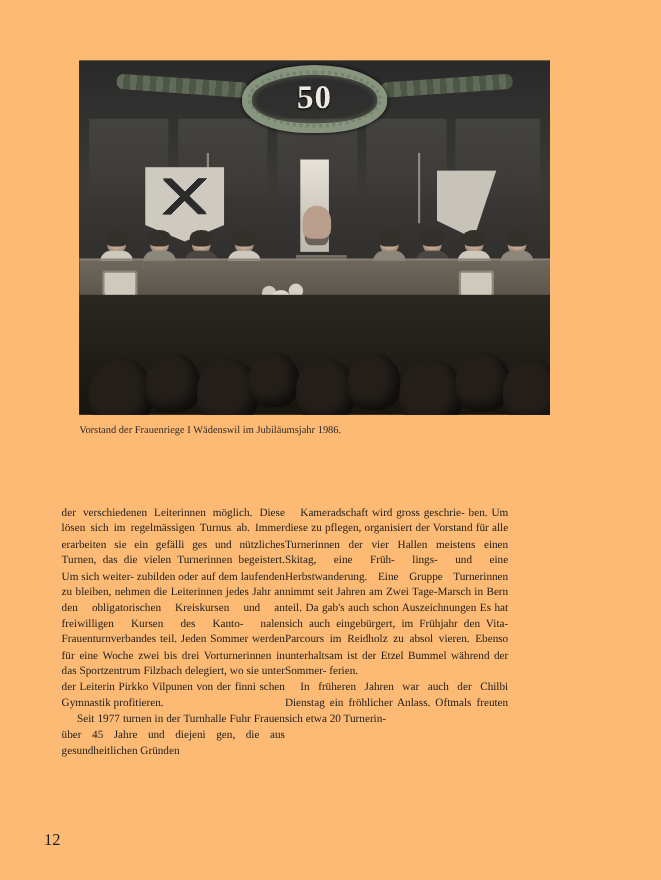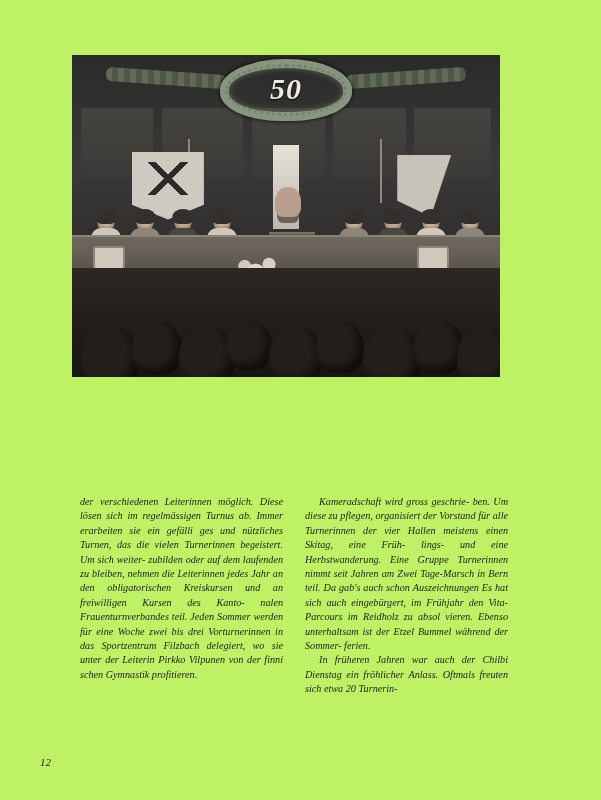--- a/index.html
+++ b/index.html
@@ -12,22 +12,21 @@
     height: 800px;
     position: relative;
     font-family: "Liberation Serif", serif;
     color: #1a1a1a;
     overflow: hidden;
   }
 
   .page {
     position: absolute;
     inset: 0;
-    background: #bef264;
-    font-style: italic;
+    background: #fdba74;
   }
 
   
   .photo-block {
     position: absolute;
     left: 72px;
     top: 55px;
     width: 428px;
     height: 322px;
   }
@@ -268,26 +267,24 @@
     top: 386px;
     width: 430px;
     font-size: 9.5px;
     line-height: 13px;
     color: #2b2b2b;
   }
 
   
   .columns {
     position: absolute;
-    left: 80px;
+    left: 56px;
     top: 460px;
     width: 428px;
     display: flex;
-    gap: 22px;
-    margin-top: 35px;
   }
   .col {
     width: 203px;
   }
   .col p {
     margin: 0;
     font-size: 10.2px;
     line-height: 14.4px;
     text-align: justify;
     text-justify: inter-word;
@@ -297,21 +294,21 @@
   .col p + p {
     text-indent: 14px;
   }
   .col p.indent {
     text-indent: 14px;
   }
   .folio {
     position: absolute;
     left: 40px;
     top: 756px;
-    font-size: 11px;
+    font-size: 15px;
     color: #1d1d1d;
   }
 </style>
 </head>
 <body>
 
 <div class="page">
 
   <div class="photo-block">
     <div class="photo">
@@ -399,24 +396,26 @@
         <div class="head-fg" style="left:46%; bottom:-6%;  width:54px; height:58px;"></div>
         <div class="head-fg" style="left:57%; bottom:4%;   width:48px; height:52px;"></div>
         <div class="head-fg" style="left:68%; bottom:-9%;  width:58px; height:60px;"></div>
         <div class="head-fg" style="left:80%; bottom:3%;   width:50px; height:54px;"></div>
         <div class="head-fg" style="left:90%; bottom:-7%;  width:54px; height:58px;"></div>
       </div>
 
     </div>
   </div>
 
+  <div class="caption">Vorstand der Frauenriege I Wädenswil im Jubiläumsjahr 1986.</div>
 
   <div class="columns">
     <div class="col">
       <p>der verschiedenen Leiterinnen möglich. Diese lösen sich im regelmässigen Turnus ab. Immer erarbeiten sie ein gefälli ges und nützliches Turnen, das die vielen Turnerinnen begeistert. Um sich weiter- zubilden oder auf dem laufenden zu bleiben, nehmen die Leiterinnen jedes Jahr an den obligatorischen Kreiskursen und an freiwilligen Kursen des Kanto- nalen Frauenturnverbandes teil. Jeden Sommer werden für eine Woche zwei bis drei Vorturnerinnen in das Sportzentrum Filzbach delegiert, wo sie unter der Leiterin Pirkko Vilpunen von der finni schen Gymnastik profitieren.</p>
+      <p class="indent">Seit 1977 turnen in der Turnhalle Fuhr Frauen über 45 Jahre und diejeni gen, die aus gesundheitlichen Gründen</p>
     </div>
     <div class="col">
       <p class="indent">Kameradschaft wird gross geschrie- ben. Um diese zu pflegen, organisiert der Vorstand für alle Turnerinnen der vier Hallen meistens einen Skitag, eine Früh- lings- und eine Herbstwanderung. Eine Gruppe Turnerinnen nimmt seit Jahren am Zwei Tage-Marsch in Bern teil. Da gab's auch schon Auszeichnungen Es hat sich auch eingebürgert, im Frühjahr den Vita-Parcours im Reidholz zu absol vieren. Ebenso unterhaltsam ist der Etzel Bummel während der Sommer- ferien.</p>
       <p class="indent">In früheren Jahren war auch der Chilbi Dienstag ein fröhlicher Anlass. Oftmals freuten sich etwa 20 Turnerin-</p>
     </div>
   </div>
 
   <div class="folio">12</div>
 
 </div>

